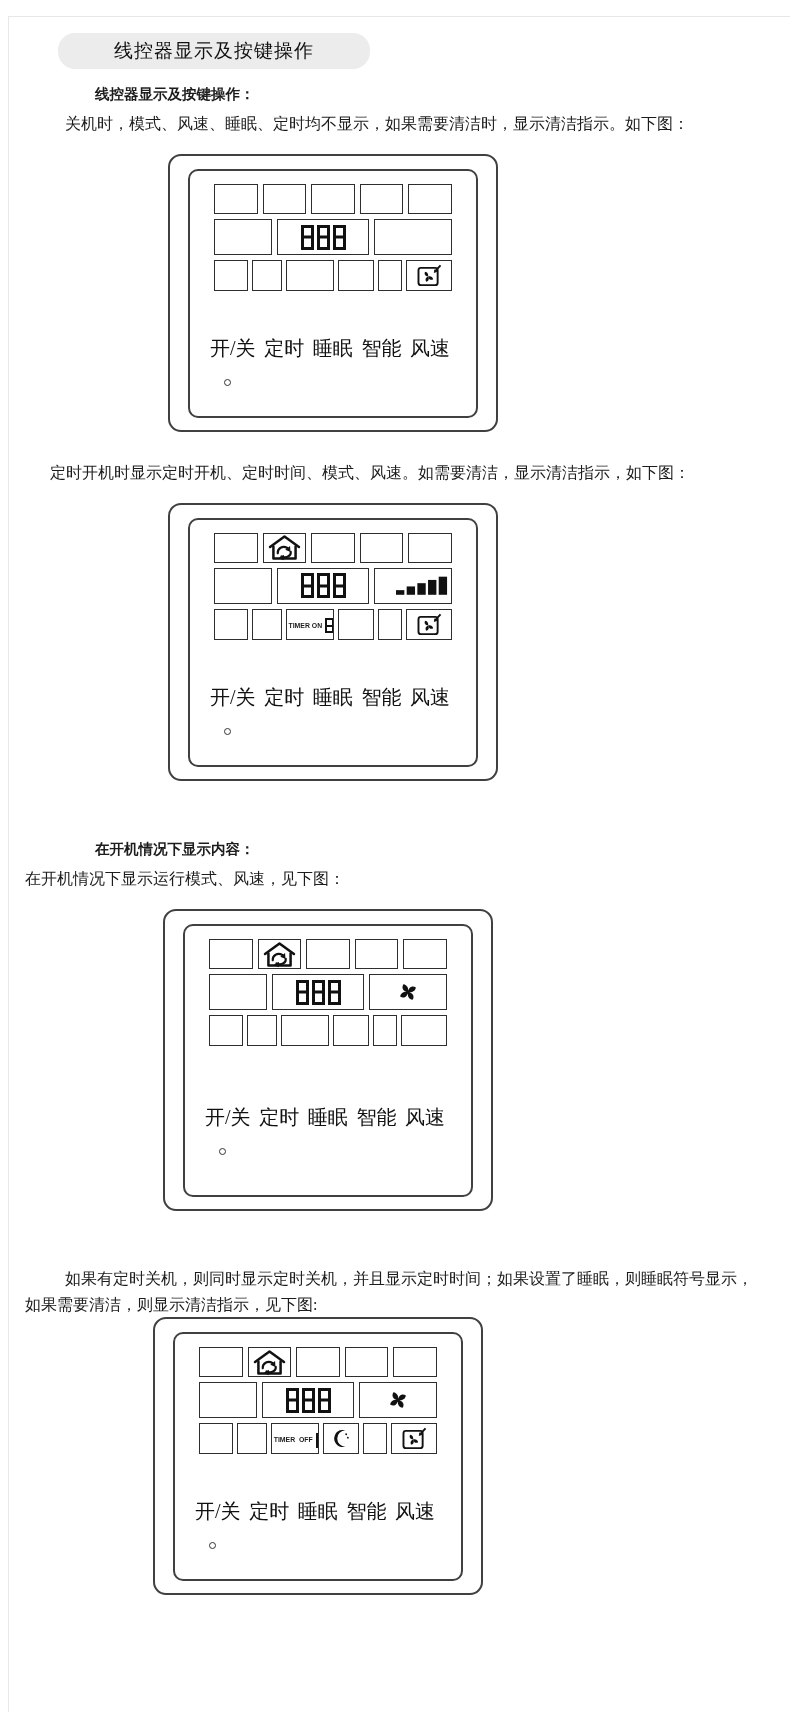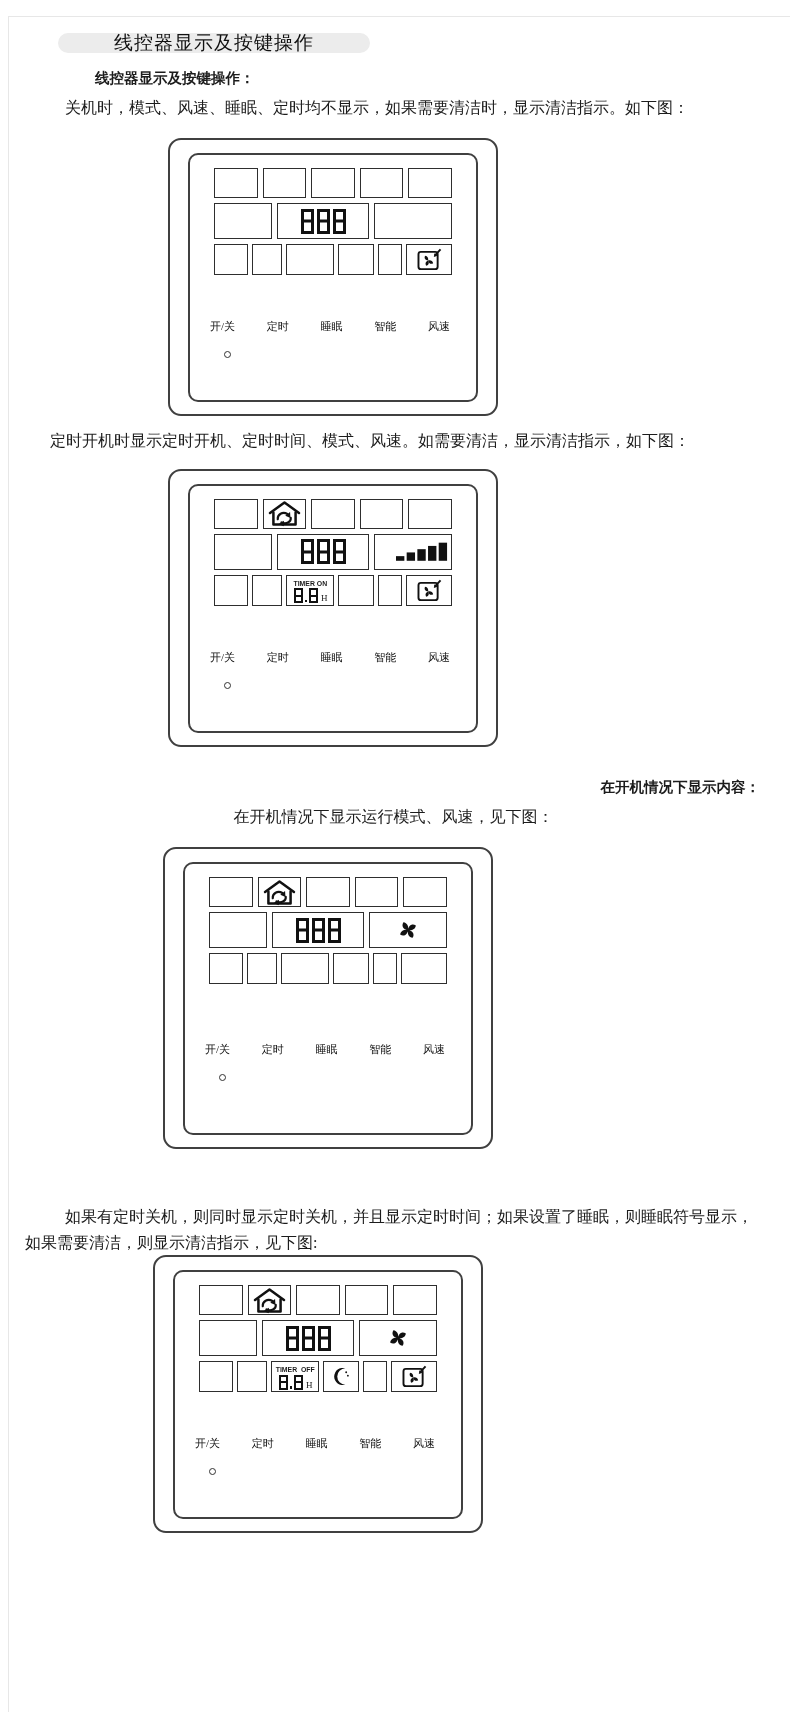--- a/index.html
+++ b/index.html
@@ -5,29 +5,29 @@
   * { box-sizing: border-box; }
   html,body { margin:0; padding:0; }
   body {
     width:790px; min-height:1712px; background:#ffffff; position:relative; overflow:hidden;
     font-family:"Liberation Serif","DejaVu Serif",serif; color:#1c1c1c;
   }
   .scan-line-v { position:absolute; left:8px; top:16px; bottom:0; width:1px; background:#e7e7e7; }
   .scan-line-h { position:absolute; left:8px; right:0; top:16px; height:1px; background:#e7e7e7; }
 
   .title-banner {
-    margin:33px 0 0 58px; width:312px; height:20px; background:#ececec; border-radius:17px;
+    margin:33px 0 0 58px; width:312px; height:36px; background:#ececec; border-radius:17px;
     display:flex; align-items:center; justify-content:center;
     font-family:Liberation Serif, serif; font-size:19px; color:#111; letter-spacing:1px;
   }
   .heading { margin:15px 30px 0 25px; text-indent:70px; font-weight:bold; font-size:14.5px; line-height:1.5; }
   .para    { margin:5px 28px 0 25px; font-size:16px; line-height:1.6; }
   .indent40 { text-indent:40px; }
   .indent25 { text-indent:25px; }
-  .indent0  { text-indent:0;text-align:center; }
+  .indent0  { text-indent:0; }
 
   
   .controller {
     position:relative; width:330px; height:278px; background:#fff;
     border:2px solid #404040; border-radius:13px;
   }
   .controller.tall { height:302px; }
   .ctrl-inner {
     position:absolute; left:18px; right:18px; top:13px; bottom:12px;
     border:2px solid #404040; border-radius:10px; background:#fff;
@@ -41,34 +41,34 @@
   .cell-ramp { justify-content:flex-end; padding-right:3px; }
 
   .digits { display:flex; align-items:flex-end; }
   .seg8 { display:inline-block; width:13px; height:25px; border:3px solid #111; position:relative; margin:0 1.5px; background:#fff; }
   .seg8::after { content:""; position:absolute; left:-1px; right:-1px; top:50%; transform:translateY(-50%); height:3px; background:#111; }
   .seg-sm .seg8 { width:9px; height:15px; border-width:2px; margin:0 1px; }
   .seg-sm .seg8::after { height:2px; }
   .seg-dot { display:inline-block; width:3px; height:3px; background:#111; margin:0 1px 1px 1px; }
   .seg-sm .seg-dot { width:2.5px; height:2.5px; }
 
-  .cell-timer { flex-direction:column; justify-content:center; padding-top:2px; }
+  .cell-timer { flex-direction:row; justify-content:space-between; padding-top:2px; }
   .timer-label { font-family:"Liberation Sans","DejaVu Sans",sans-serif; font-size:7.5px; font-weight:bold;
                  line-height:1; white-space:pre; transform:scale(.92); }
   .timer-row { display:flex; align-items:flex-end; margin-top:1px; }
   .timer-unit { font-size:9px; line-height:1; margin-left:2px; }
 
-  .btn-row { display:flex; justify-content:space-between; margin:44px 26px 0 20px; font-size:11px; color:#111; }
+  .btn-row { display:flex; justify-content:space-between; margin:44px 26px 0 20px; font-size:20px; color:#111; }
   .controller.tall .btn-row { margin-top:58px; }
   .btn { cursor:pointer; white-space:nowrap; }
   .led { width:7px; height:7px; border:1.3px solid #333; border-radius:50%; margin:17px 0 0 34px; }
 
   .mL168 { margin-left:168px; } .mL163 { margin-left:163px; } .mL153 { margin-left:153px; }
-  .mT18 { margin-top:18px; } .mT17 { margin-top:12px; } .mT15 { margin-top:15px; }
-  .mT42 { margin-top:30px;text-align:right; } .mT38 { margin-top:55px; } .mT26 { }
+  .mT18 { margin-top:18px; } .mT17 { margin-top:30px;font-family:Liberation Mono, monospace; } .mT15 { margin-top:15px; }
+  .mT42 { margin-top:58px; } .mT38 { margin-top:55px; } .mT26 { }
 </style>
 </head>
 <body>
 
 <div class="scan-line-v"></div>
 <div class="scan-line-h"></div>
 
 <div class="title-banner">
   <span>线控器显示及按键操作</span>
 </div>

